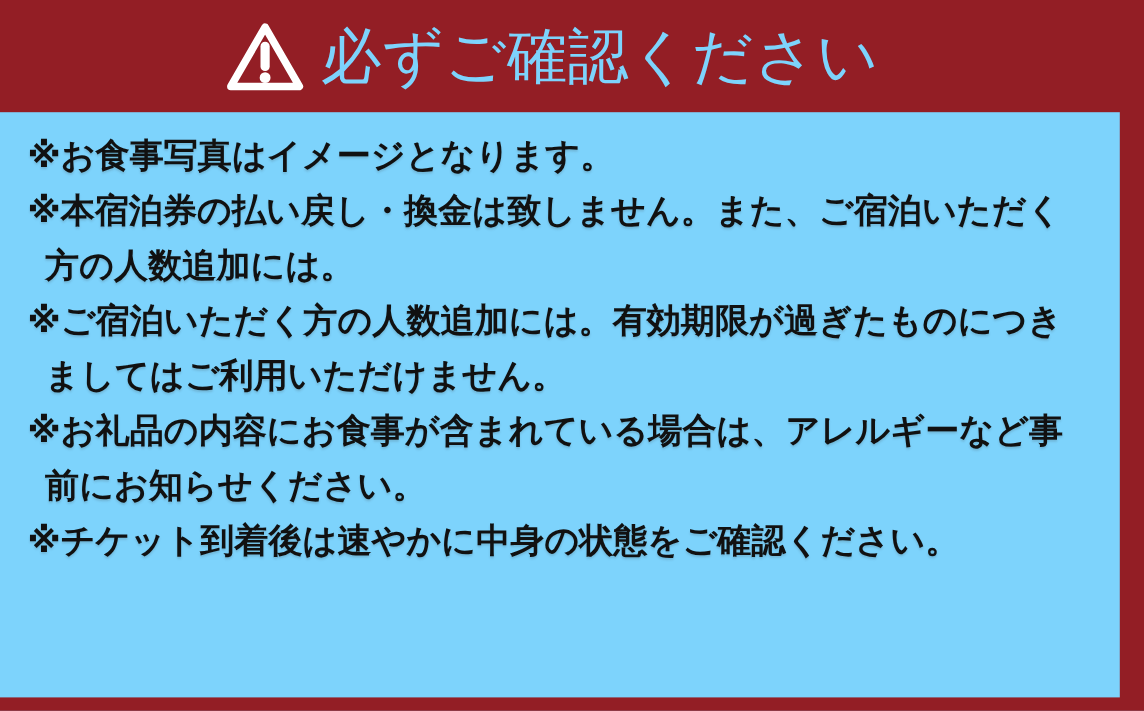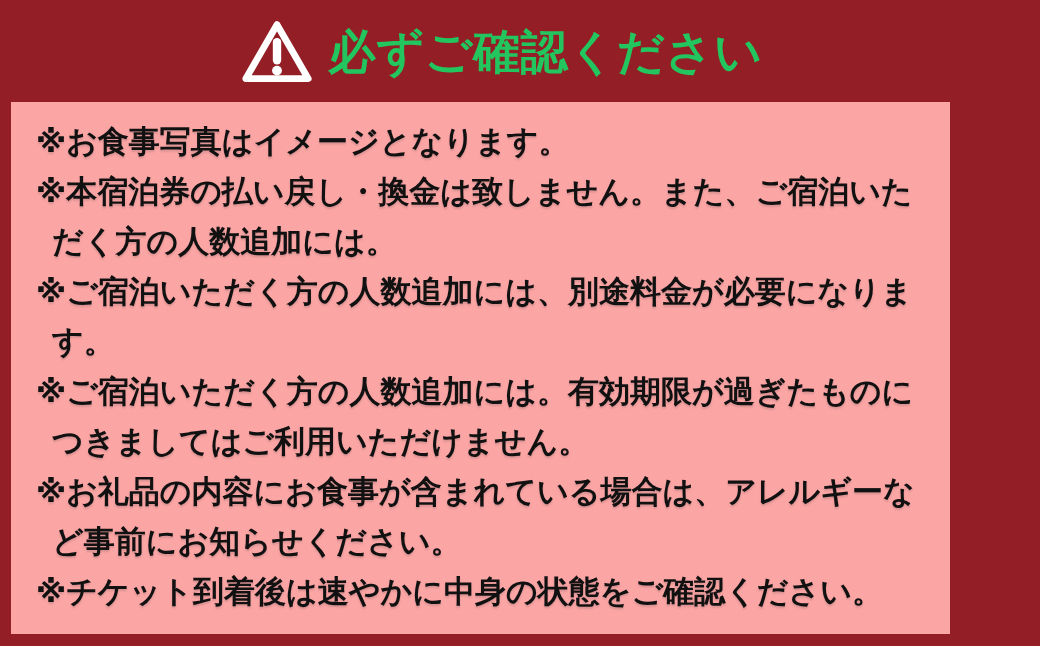--- a/index.html
+++ b/index.html
@@ -39,34 +39,34 @@
     flex: 0 0 auto;
     margin-top: 2px;
   }
   .warn-icon svg {
     width: 76px;
     height: 70px;
     display: block;
   }
   .title {
     margin: 0;
-    color: #22c55e;
-    font-size: 47px;
+    color: #7dd3fc;
+    font-size: 55px;
     line-height: 1;
-    font-weight: 700;
+    font-weight: 400;
     letter-spacing: 0.5px;
     white-space: nowrap;
   }
   .panel {
     position: absolute;
-    left: 11px;
+    left: 0;
     top: 102px;
-    width: 939px;
+    width: 1018px;
     height: 532px;
-    background: #fca5a5;
+    background: #7dd3fc;
     box-sizing: border-box;
     padding: 15px 25px 15px 25px;
   }
   .notice {
     font-size: 31px;
     line-height: 50px;
     color: #111111;
     font-weight: 600;
     letter-spacing: 0;
     padding-left: 16px;
@@ -86,19 +86,18 @@
         <path d="M50 33 L50 57" fill="none" stroke="#ffffff" stroke-width="11" stroke-linecap="round"></path>
         <circle cx="50" cy="70.5" r="6.5" fill="#ffffff"></circle>
       </svg>
     </span>
     <h1 class="title">必ずご確認ください</h1>
   </header>
 
   <main class="panel">
     <div class="notice">※お食事写真はイメージとなります。</div>
     <div class="notice">※本宿泊券の払い戻し・換金は致しません。また、ご宿泊いただく方の人数追加には。</div>
-    <div class="notice">※ご宿泊いただく方の人数追加には、別途料金が必要になります。</div>
     <div class="notice">※ご宿泊いただく方の人数追加には。有効期限が過ぎたものにつきましてはご利用いただけません。</div>
     <div class="notice">※お礼品の内容にお食事が含まれている場合は、アレルギーなど事前にお知らせください。</div>
     <div class="notice">※チケット到着後は速やかに中身の状態をご確認ください。</div>
   </main>
 
 </div>
 
 </body></html>

